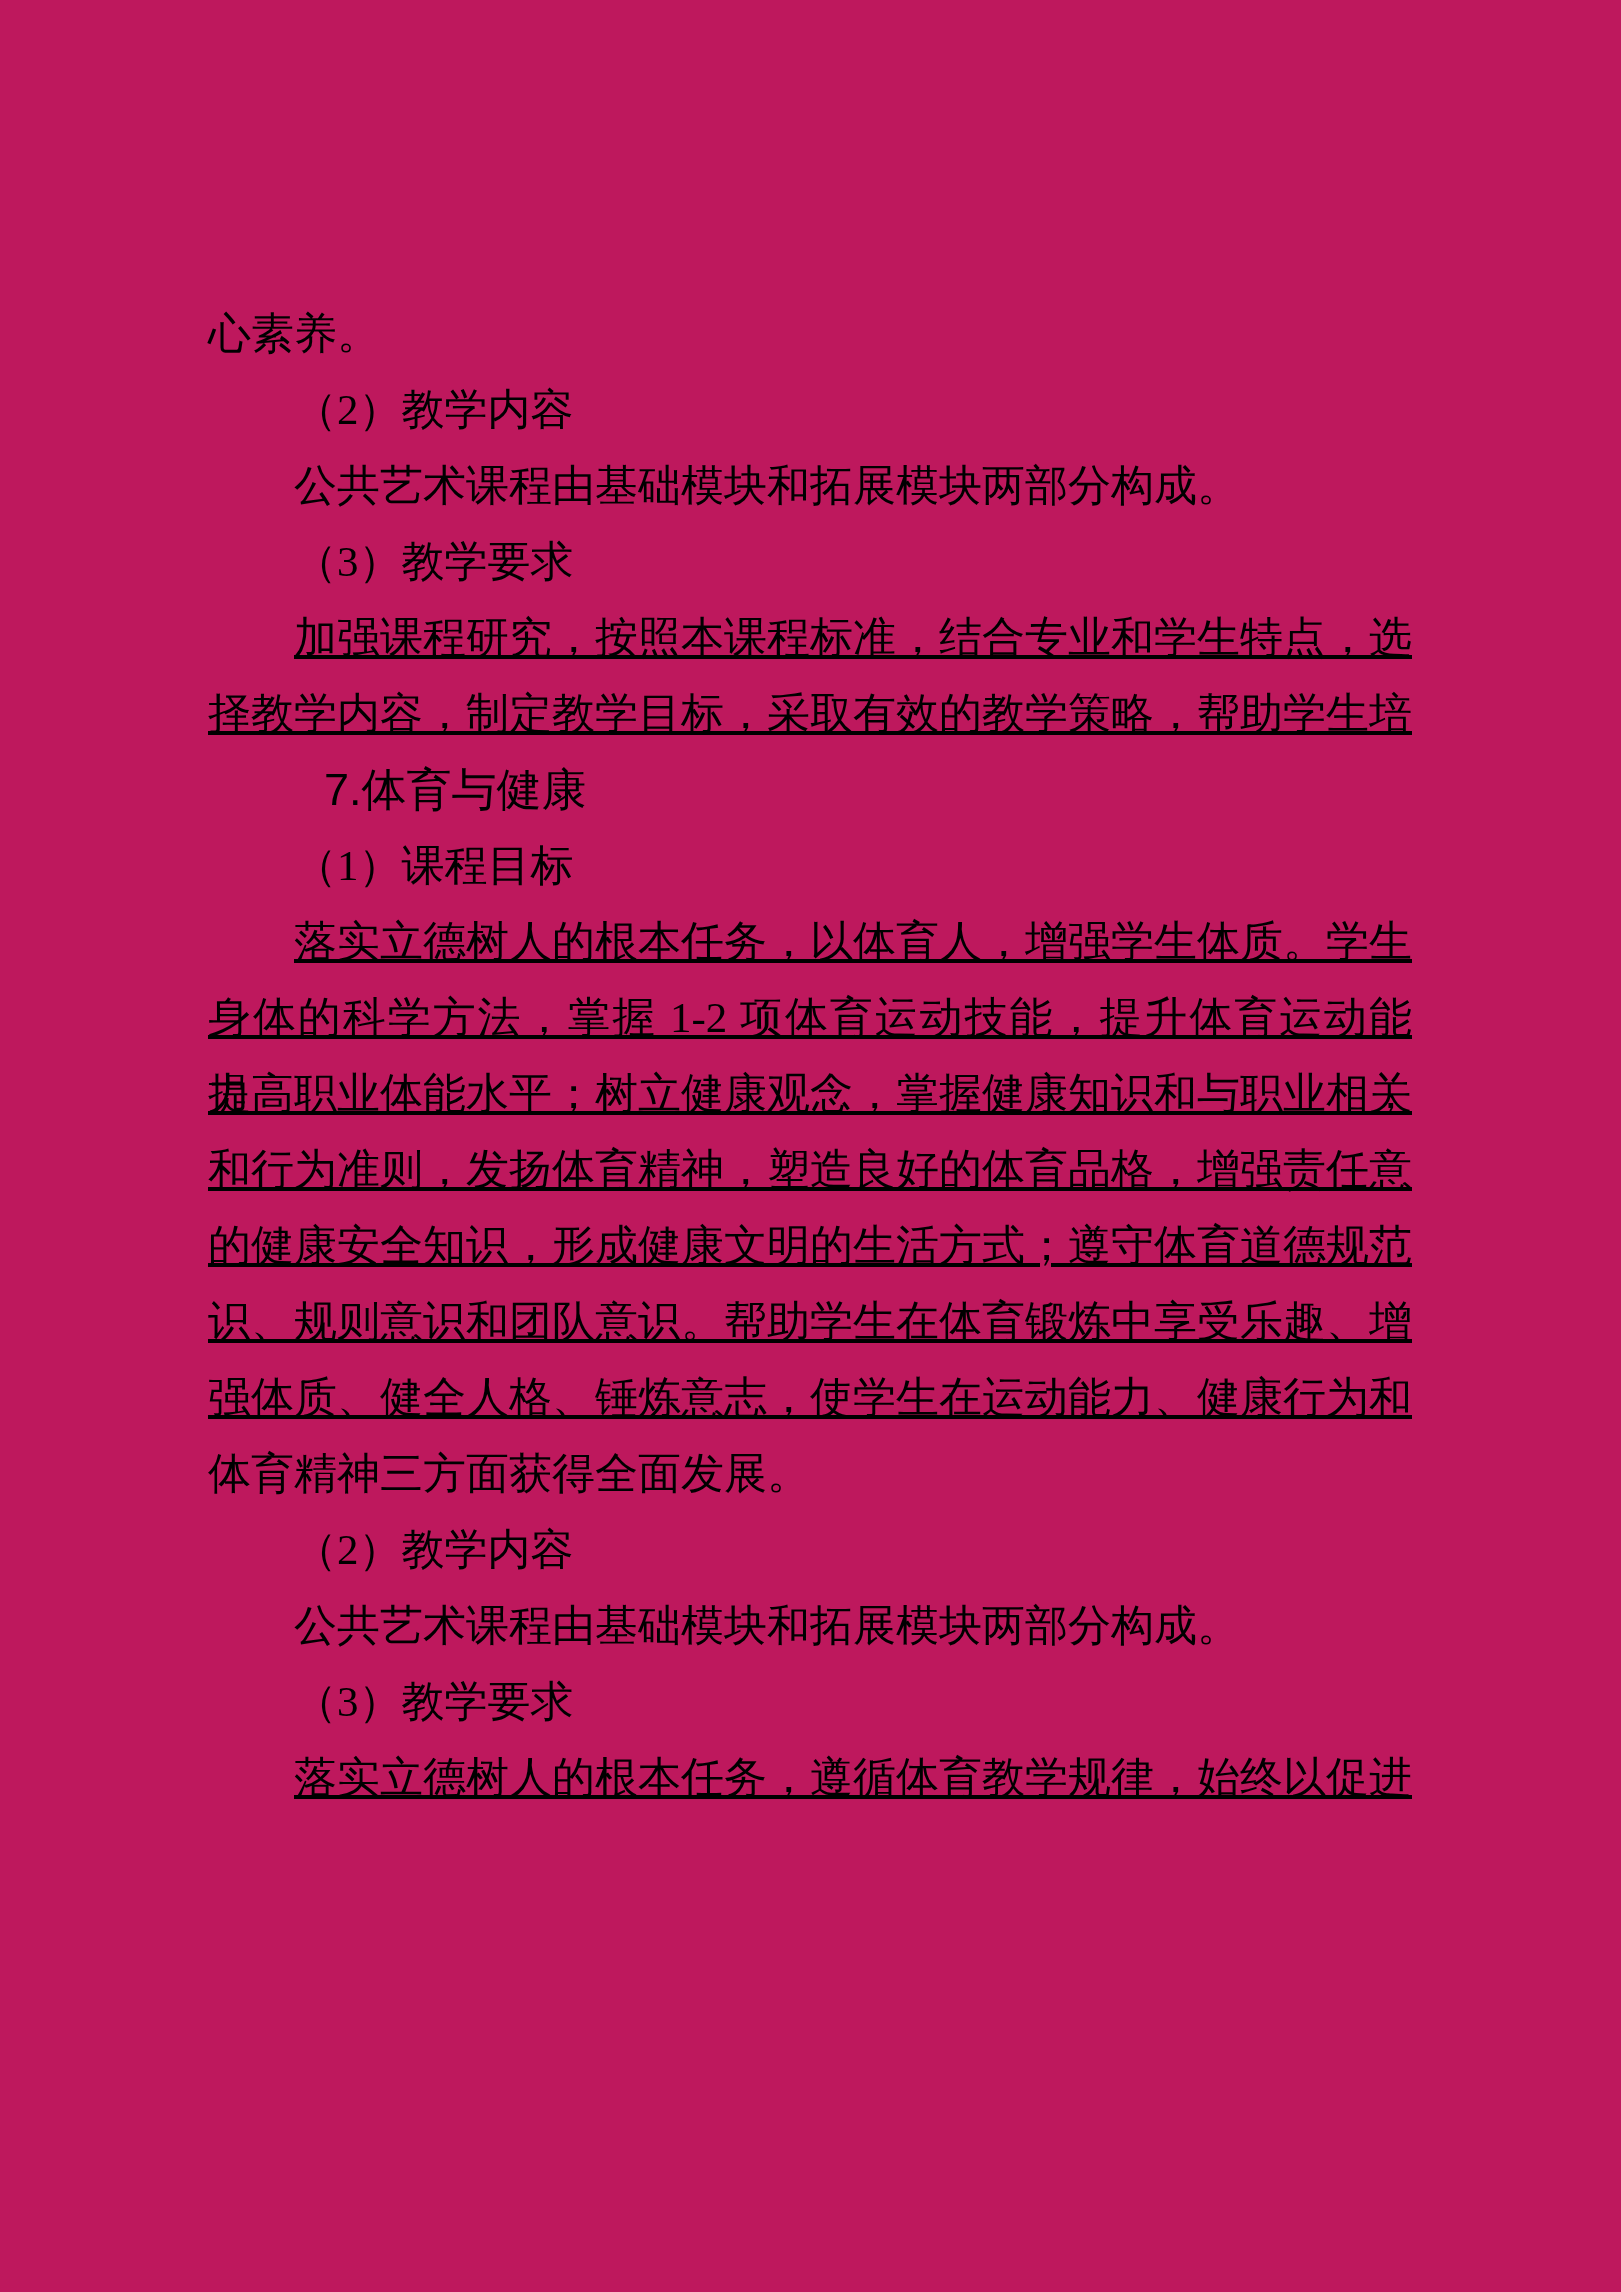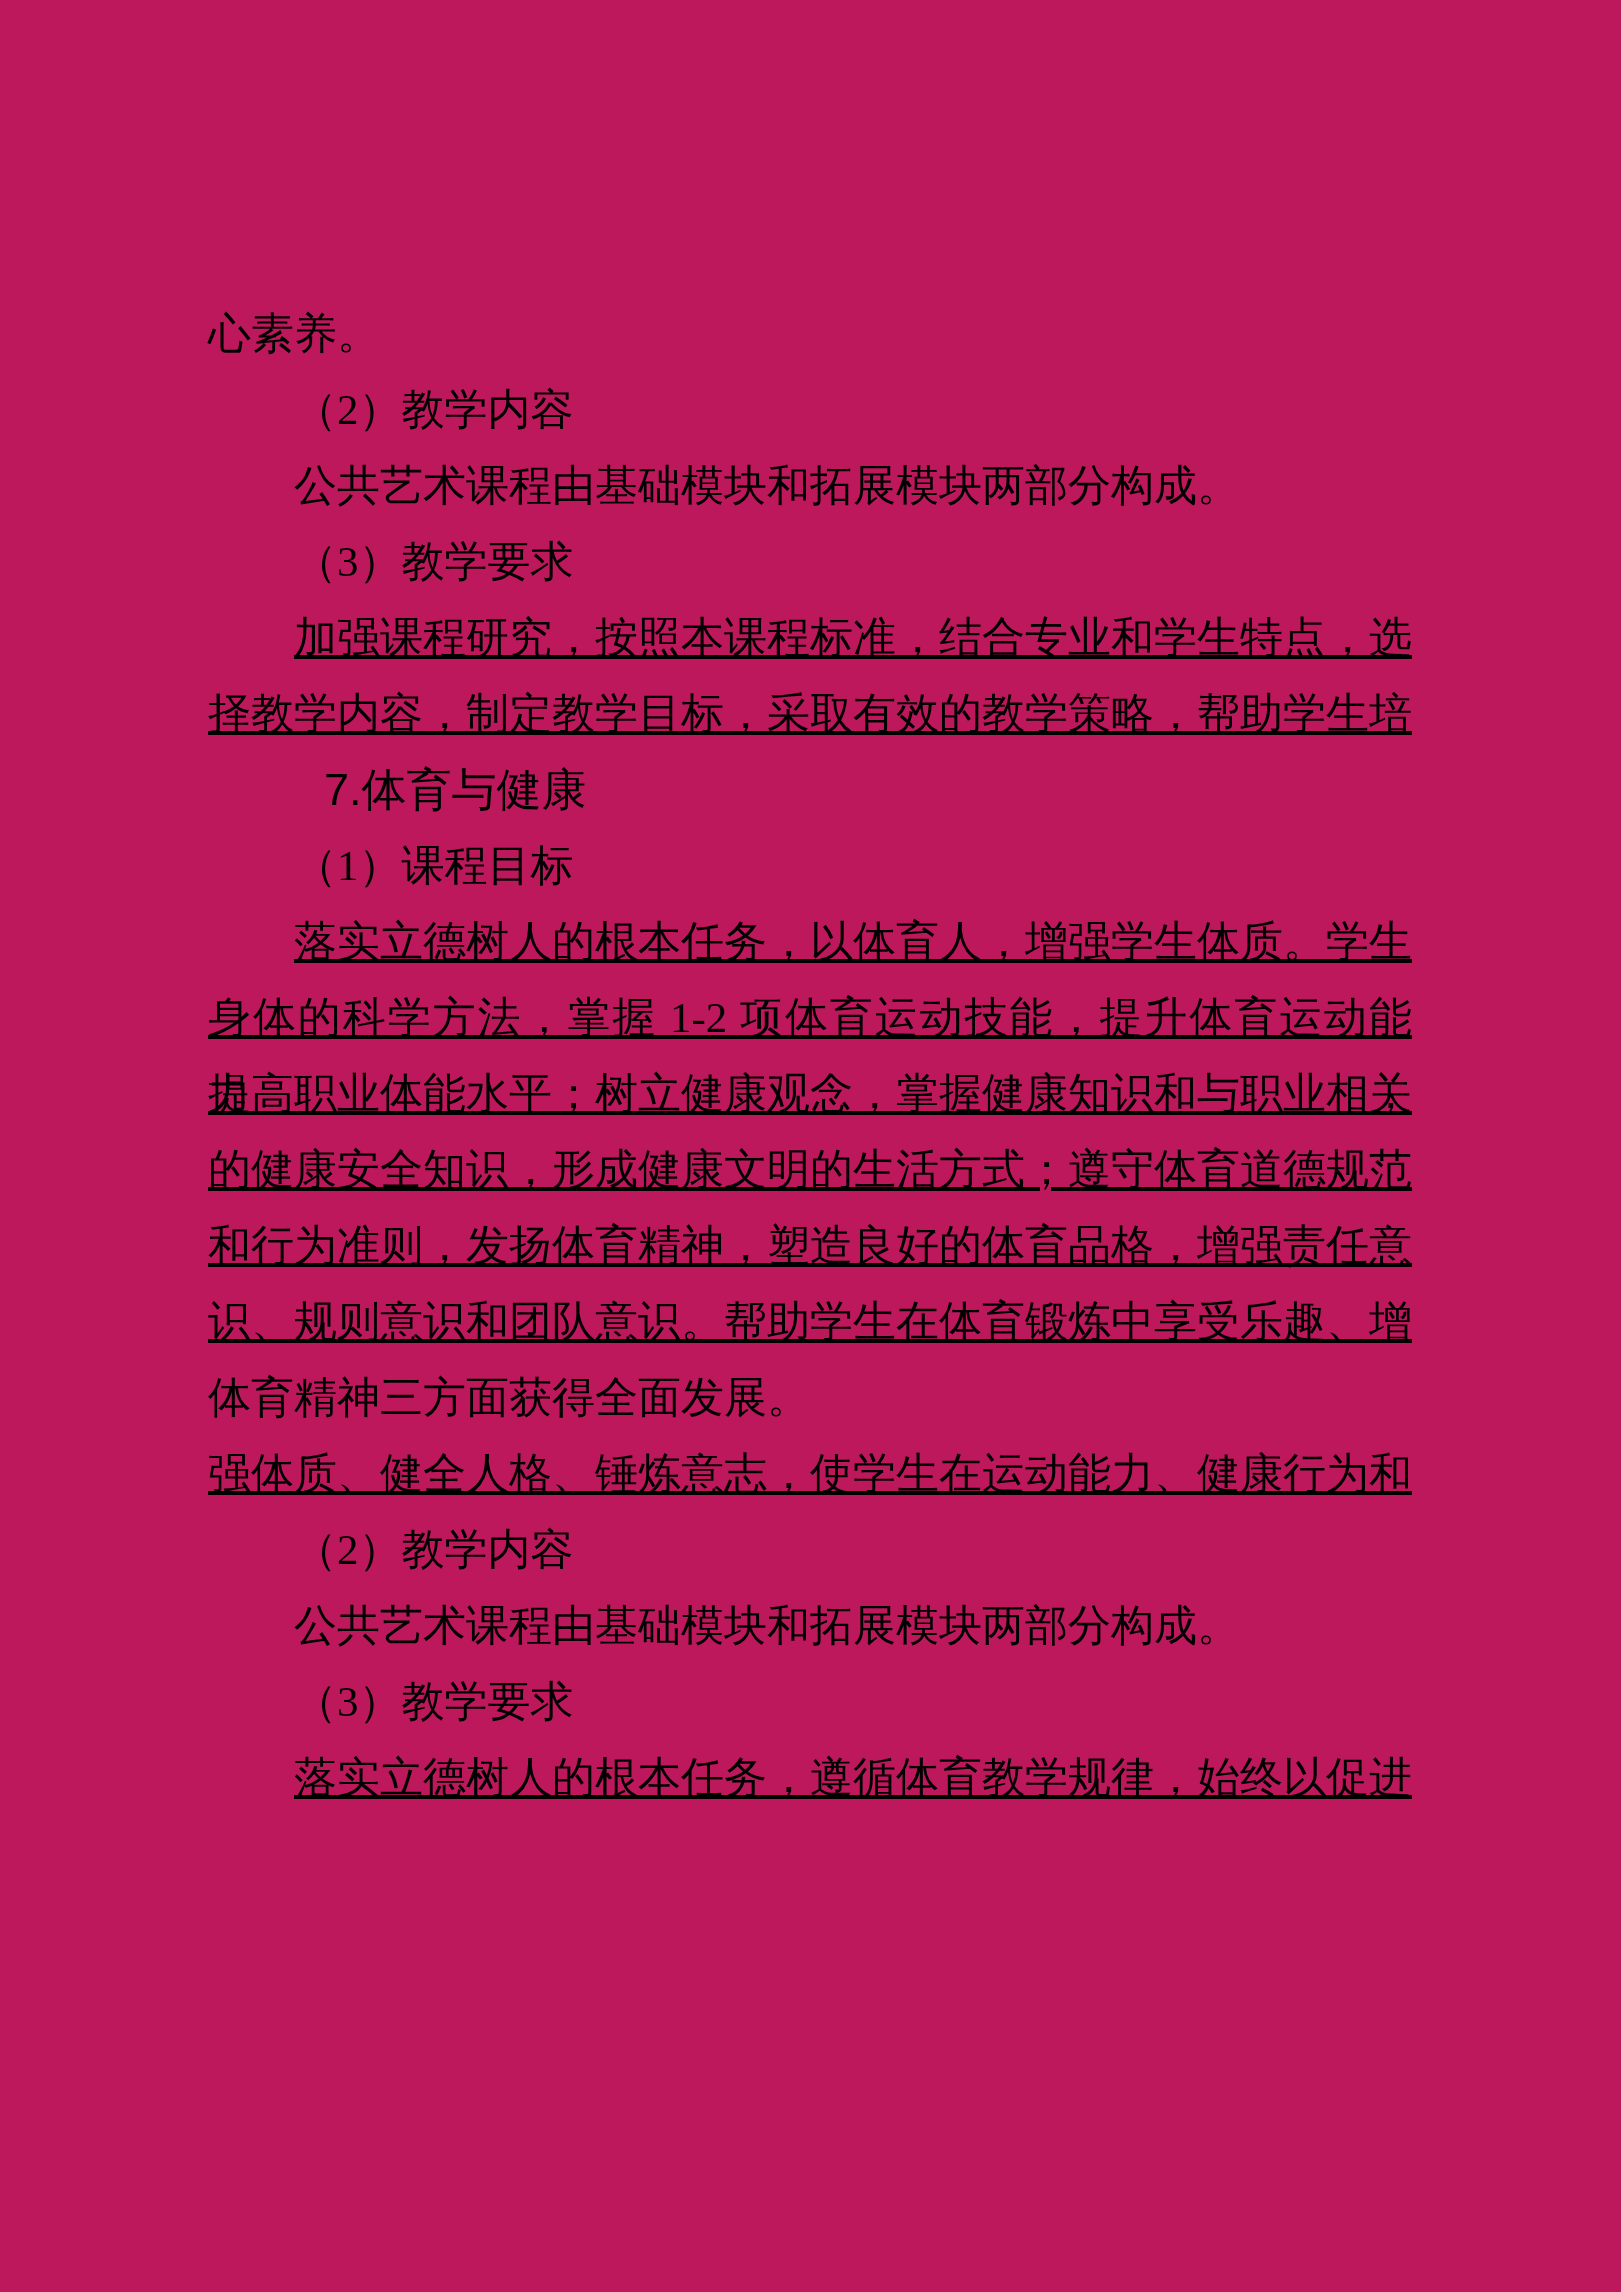--- a/index.html
+++ b/index.html
@@ -54,24 +54,24 @@
       <div class="line indent">（2）教学内容</div>
       <div class="line indent">公共艺术课程由基础模块和拓展模块两部分构成。</div>
       <div class="line indent">（3）教学要求</div>
       <div class="line indent fill">加强课程研究，按照本课程标准，结合专业和学生特点，选</div>
       <div class="line fill">择教学内容，制定教学目标，采取有效的教学策略，帮助学生培</div>
       <div class="line indent heading">7.体育与健康</div>
       <div class="line indent">（1）课程目标</div>
       <div class="line indent fill">落实立德树人的根本任务，以体育人，增强学生体质。学生</div>
       <div class="line fill">身体的科学方法，掌握 1-2 项体育运动技能，提升体育运动能力，</div>
       <div class="line fill">提高职业体能水平；树立健康观念，掌握健康知识和与职业相关</div>
+      <div class="line fill">和行为准则，发扬体育精神，塑造良好的体育品格，增强责任意</div>
       <div class="line fill">的健康安全知识，形成健康文明的生活方式；遵守体育道德规范</div>
-      <div class="line fill">和行为准则，发扬体育精神，塑造良好的体育品格，增强责任意</div>
       <div class="line fill">识、规则意识和团队意识。帮助学生在体育锻炼中享受乐趣、增</div>
+      <div class="line fill">强体质、健全人格、锤炼意志，使学生在运动能力、健康行为和</div>
       <div class="line">体育精神三方面获得全面发展。</div>
-      <div class="line fill">强体质、健全人格、锤炼意志，使学生在运动能力、健康行为和</div>
       <div class="line indent">（2）教学内容</div>
       <div class="line indent">公共艺术课程由基础模块和拓展模块两部分构成。</div>
       <div class="line indent">（3）教学要求</div>
       <div class="line indent fill">落实立德树人的根本任务，遵循体育教学规律，始终以促进</div>
     </div>
 </div>
 
 
 </body></html>

